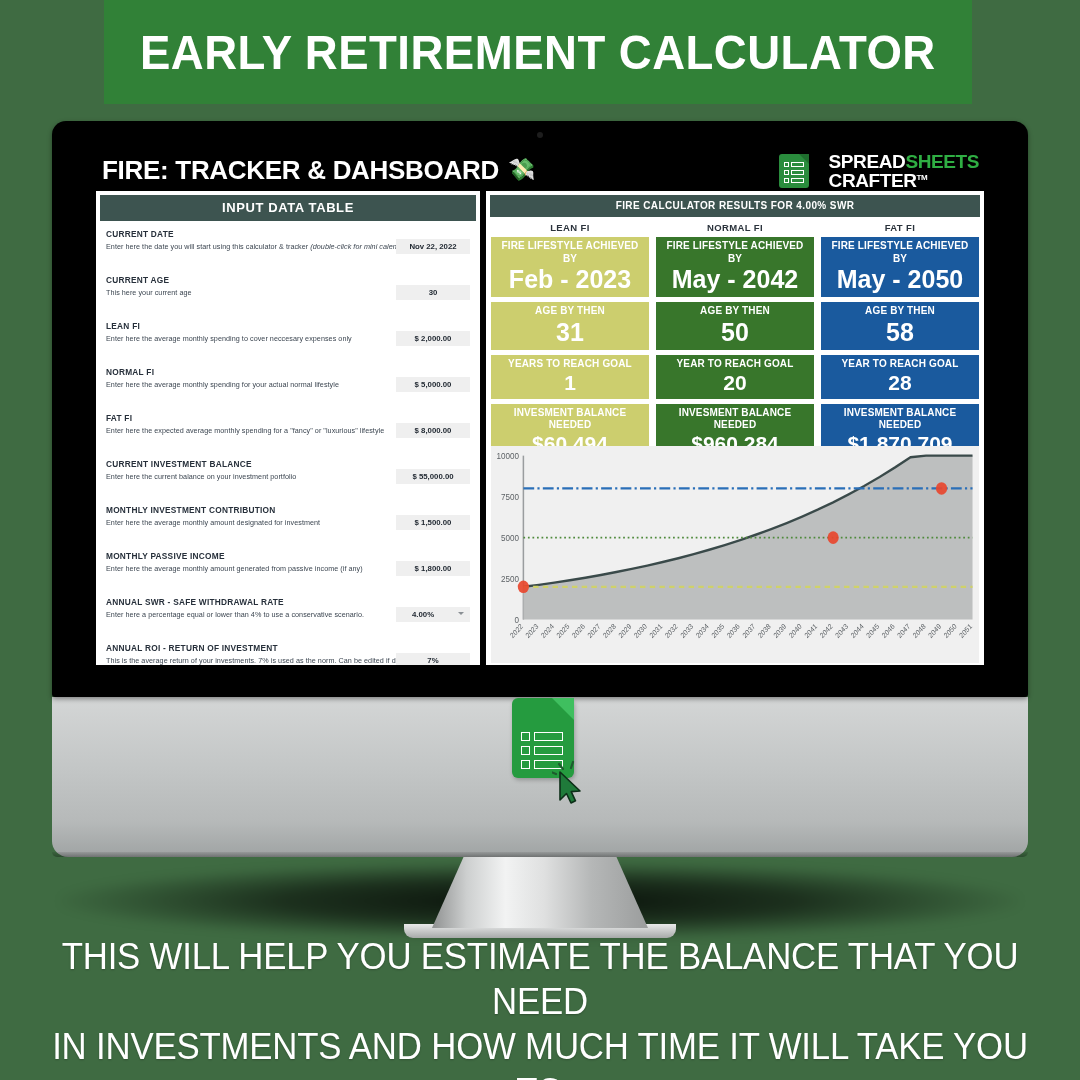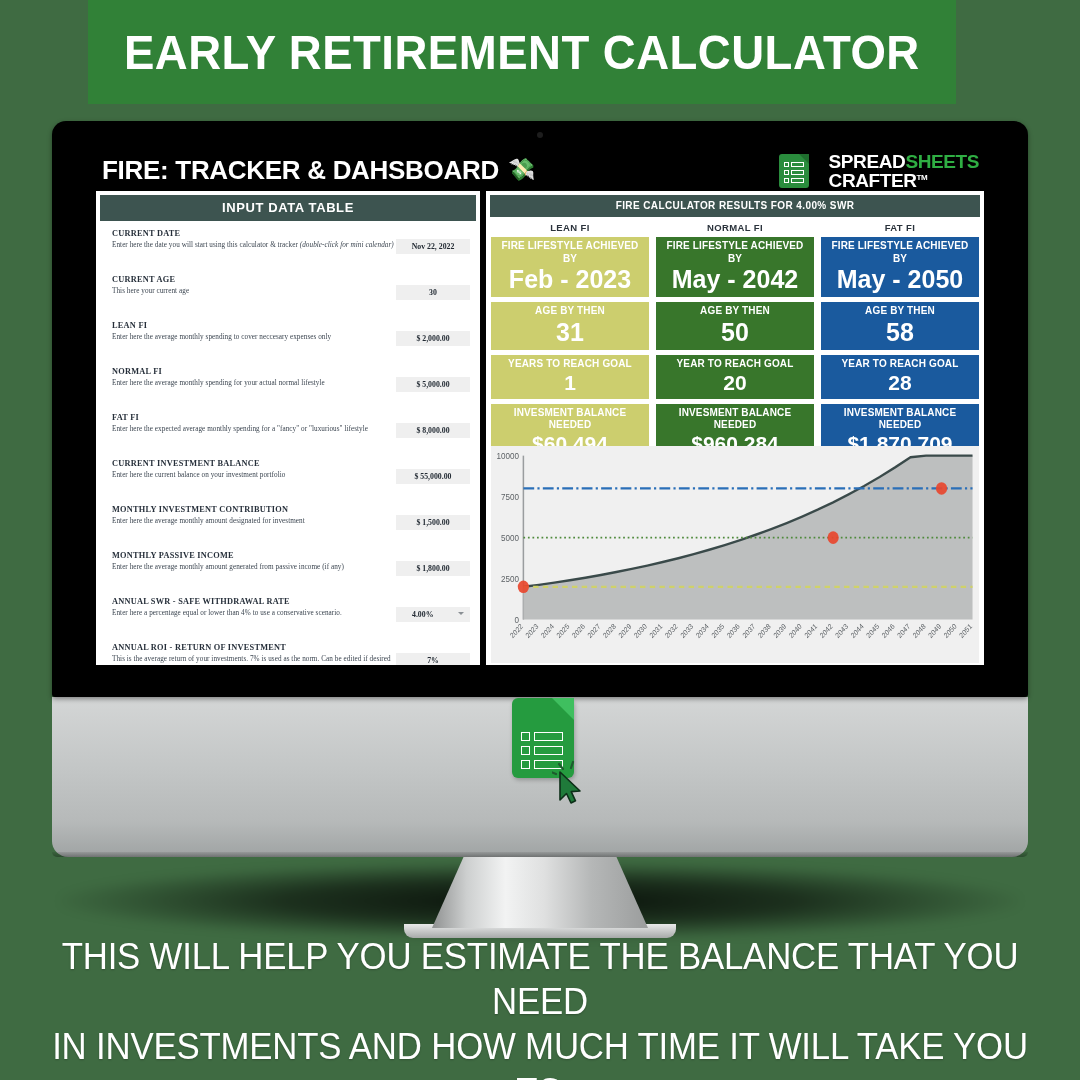--- a/index.html
+++ b/index.html
@@ -7,21 +7,21 @@
   body {
     background: #3f6b42;
     font-family: "Liberation Sans", sans-serif;
     position: relative;
     overflow: hidden;
   }
 
   
   .banner {
     position: absolute;
-    left: 88px; top: 0; width: 868px; height: 104px;
+    left: 104px; top: 0; width: 868px; height: 104px;
     background: #318137;
     display: flex; align-items: center; justify-content: center;
   }
   .banner-title {
     color: #ffffff;
     font-size: 49px;
     font-weight: bold;
     letter-spacing: 0.5px;
     white-space: nowrap;
     transform: scaleX(0.93);
@@ -136,21 +136,21 @@
   .body-area { position: absolute; left: 0; top: 42px; right: 0; bottom: 0; background: #ffffff; display: flex; }
   .left-panel { width: 390px; border-right: 6px solid #000; position: relative; }
   .right-panel { flex: 1; position: relative; }
 
   .panel-head {
     background: #3d5450; color: #fff;
     font-size: 13px; font-weight: bold; letter-spacing: 0.6px;
     text-align: center; padding: 5px 0 6px; margin: 4px 4px 0 4px;
   }
 
-  .rows { padding: 8px 6px 0 16px; font-family: Liberation Serif, serif; }
+  .rows { padding: 8px 6px 0 10px; }
   .irow { margin-bottom: 12px; position: relative; min-height: 34px; }
   .irow .lab {
     font-size: 8.3px; font-weight: bold; color: #262f3a;
     letter-spacing: 0.25px; margin-bottom: 3px;
   }
   .irow .desc {
     font-size: 7.2px; color: #3b4550; letter-spacing: 0.05px;
   }
   .irow .desc i { font-style: italic; }
   .irow .val {

